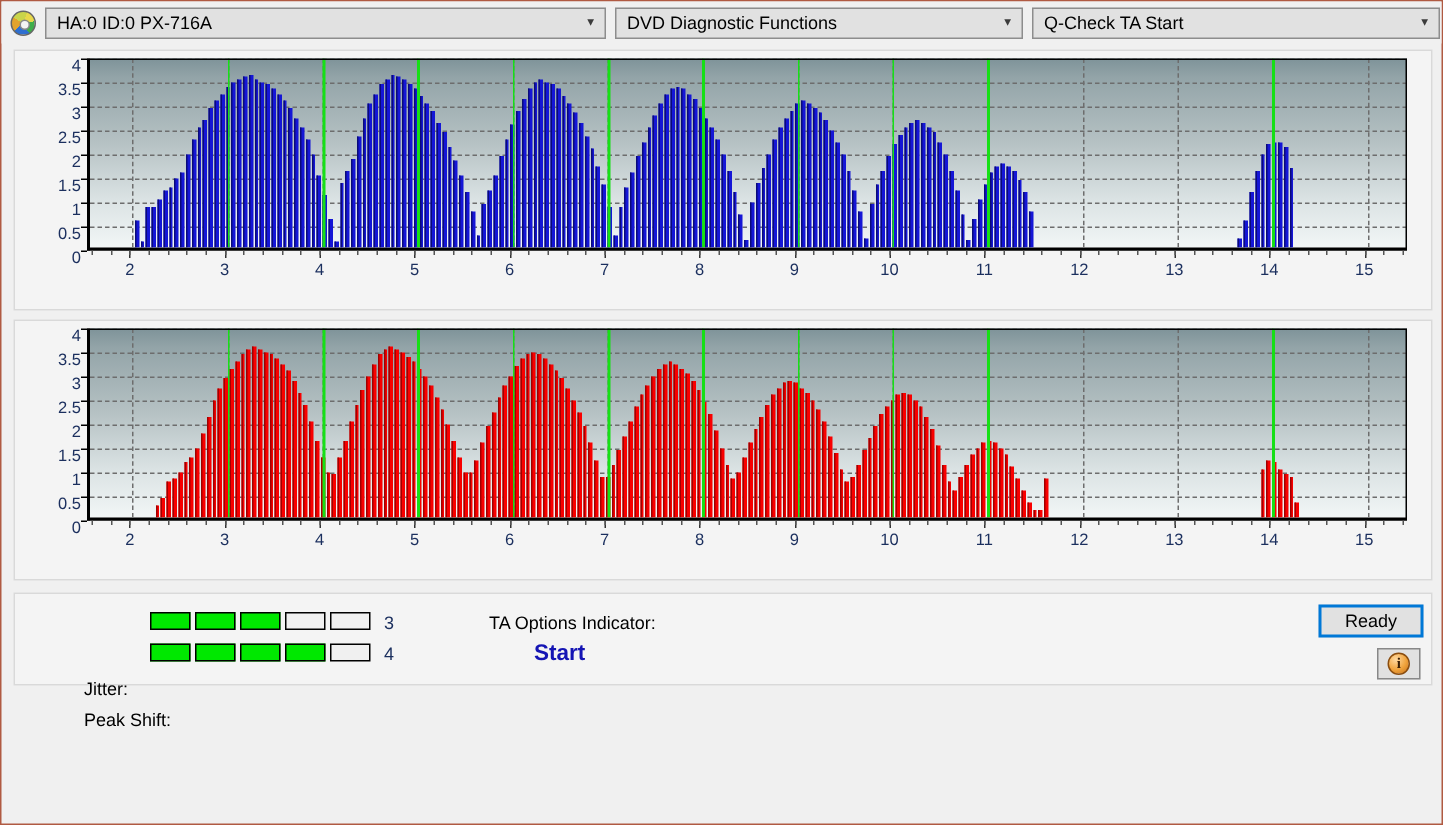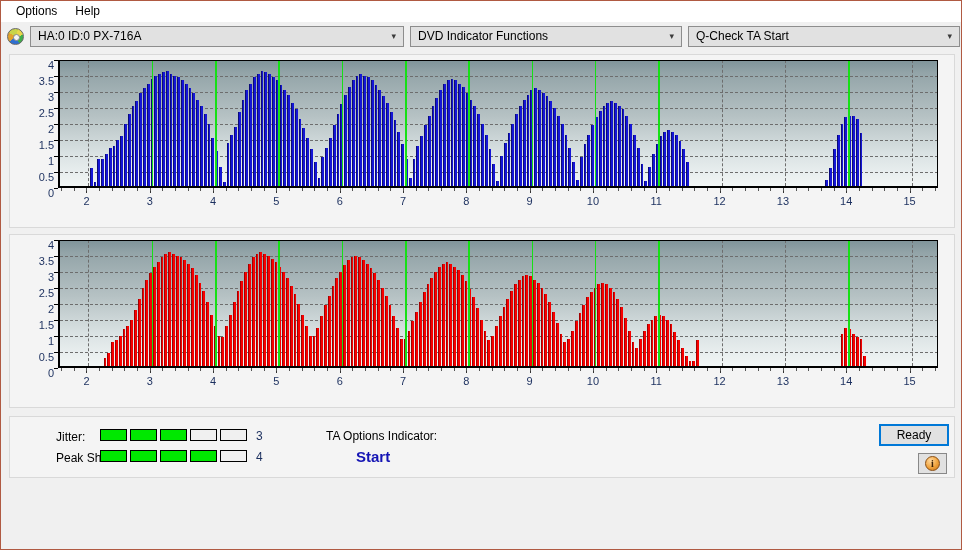--- a/index.html
+++ b/index.html
@@ -151,21 +151,21 @@
   }
 
   
   .bottom {
     margin: 2px 8px 0 8px;
     width: 946px; height: 62px;
     background: #f4f4f4;
     border: 1px solid #d9d9d9;
     position: relative;
   }
-  .lbl { position: absolute; font-size: 12px; color: #000; }
+  .lbl { position: absolute; font-size: 12px; color: #000; margin-top: 43px; }
   .meter { position: absolute; display: flex; gap: 3px; }
   .cell {
     width: 27px; height: 12px;
     border: 1px solid #000;
     background: #f0f0f0;
   }
   .cell.on { background: #00e800; }
   .meterval {
     position: absolute; font-size: 12px; color: #1b2f5e;
   }
@@ -211,33 +211,29 @@
     display: flex; align-items: center; padding-left: 4px;
     font-size: 11.5px; color: #e01010;
   }
 </style>
 </head>
 <body>
 
 <div class="window">
 
 
-  <div class="menubar">
-    <div class="menuitem">Options</div>
-    <div class="menuitem">Help</div>
-  </div>
 
   <div class="selbar">
     <div class="drive-icon"></div>
     <div class="combo" id="combo-drive">
       <span>HA:0 ID:0  PX-716A</span>
       <span class="caret">▾</span>
     </div>
     <div class="combo" id="combo-function">
-      <span>DVD Indicator Functions</span>
+      <span>DVD Diagnostic Functions</span>
       <span class="caret">▾</span>
     </div>
     <div class="combo" id="combo-test">
       <span>Q-Check TA Start</span>
       <span class="caret">▾</span>
     </div>
   </div>
 
   <div class="charts">
     <div class="chart-panel" id="chart-top">

